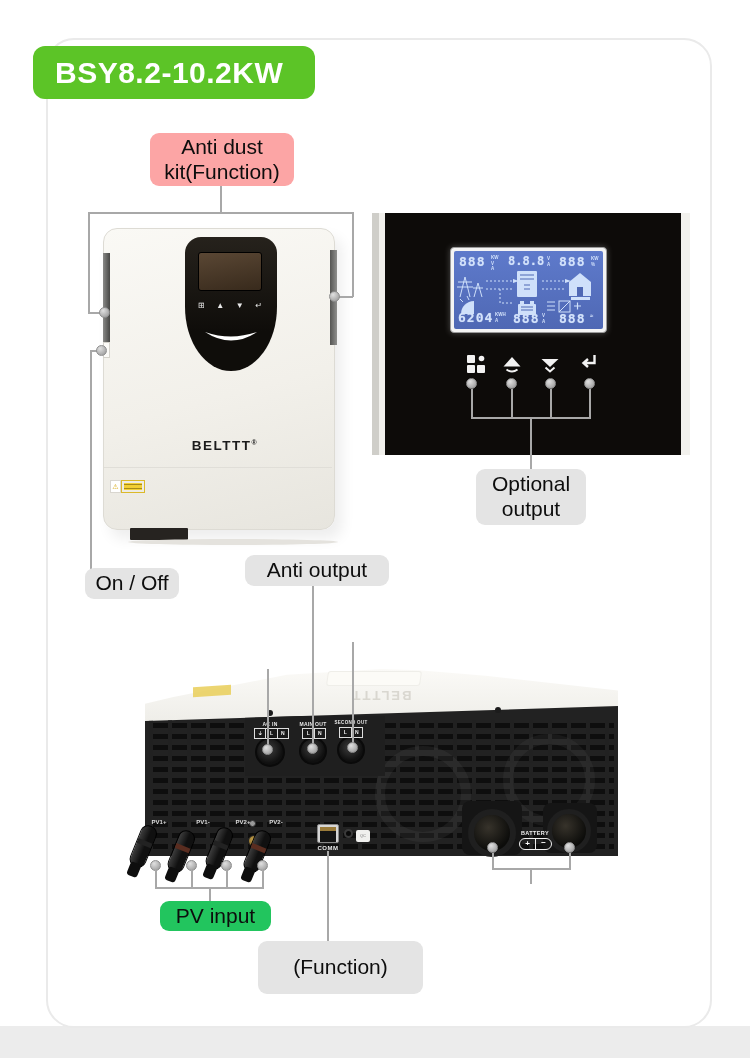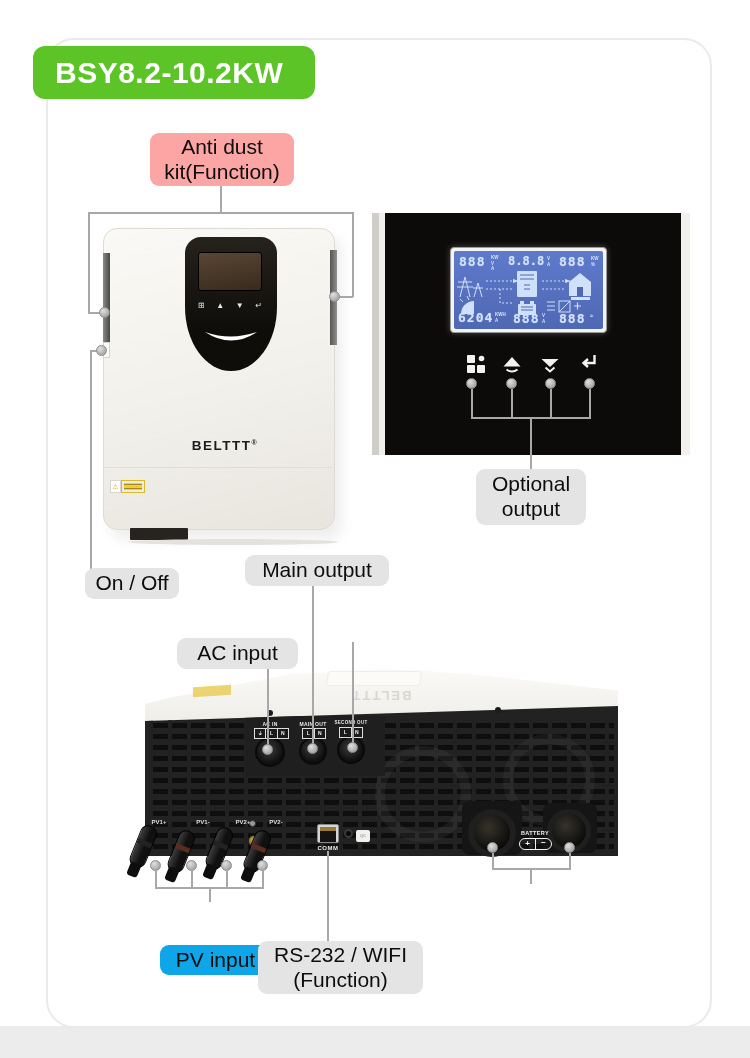--- a/index.html
+++ b/index.html
@@ -336,26 +336,22 @@
     <span>kit(Function)</span>
   </div>
   <div class="callout" style="left: 85px; top: 568px; width: 94px; height: 31px; background: rgb(228, 228, 228);">
     <span>On / Off</span>
   </div>
   <div class="callout" style="left: 476px; top: 469px; width: 110px; height: 56px; background: rgb(228, 228, 228);">
     <span>Optional</span>
     <span>output</span>
   </div>
   <div class="callout" style="left: 245px; top: 555px; width: 144px; height: 31px; background: rgb(228, 228, 228);">
-    <span>Main output</span>
-  </div>
-  <div class="callout" style="left: 177px; top: 638px; width: 121px; height: 31px; background: rgb(228, 228, 228);">
-    <span>AC input</span>
-  </div>
-  <div class="callout" style="left: 160px; top: 901px; width: 111px; height: 30px; background: #0ea5e9; margin-top: 44px;">
+    <span>Anti output</span>
+  </div>
+  <div class="callout" style="left: 160px; top: 901px; width: 111px; height: 30px; background: #22c55e;">
     <span>PV input</span>
   </div>
   <div class="callout" style="left: 258px; top: 941px; width: 165px; height: 53px; background: rgb(228, 228, 228);">
-    <span>RS-232 / WIFI</span>
     <span>(Function)</span>
   </div>
 
 </div>
 
 </body></html>

